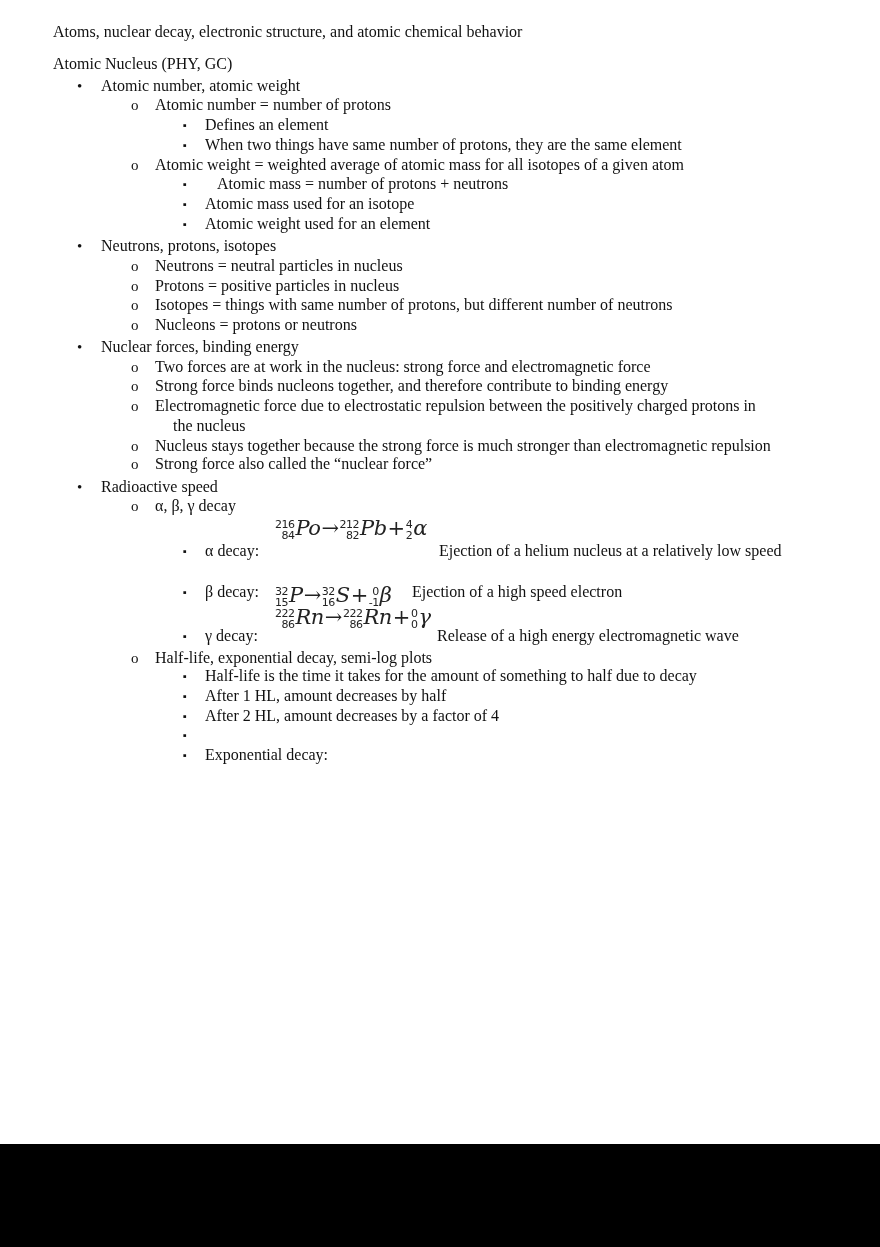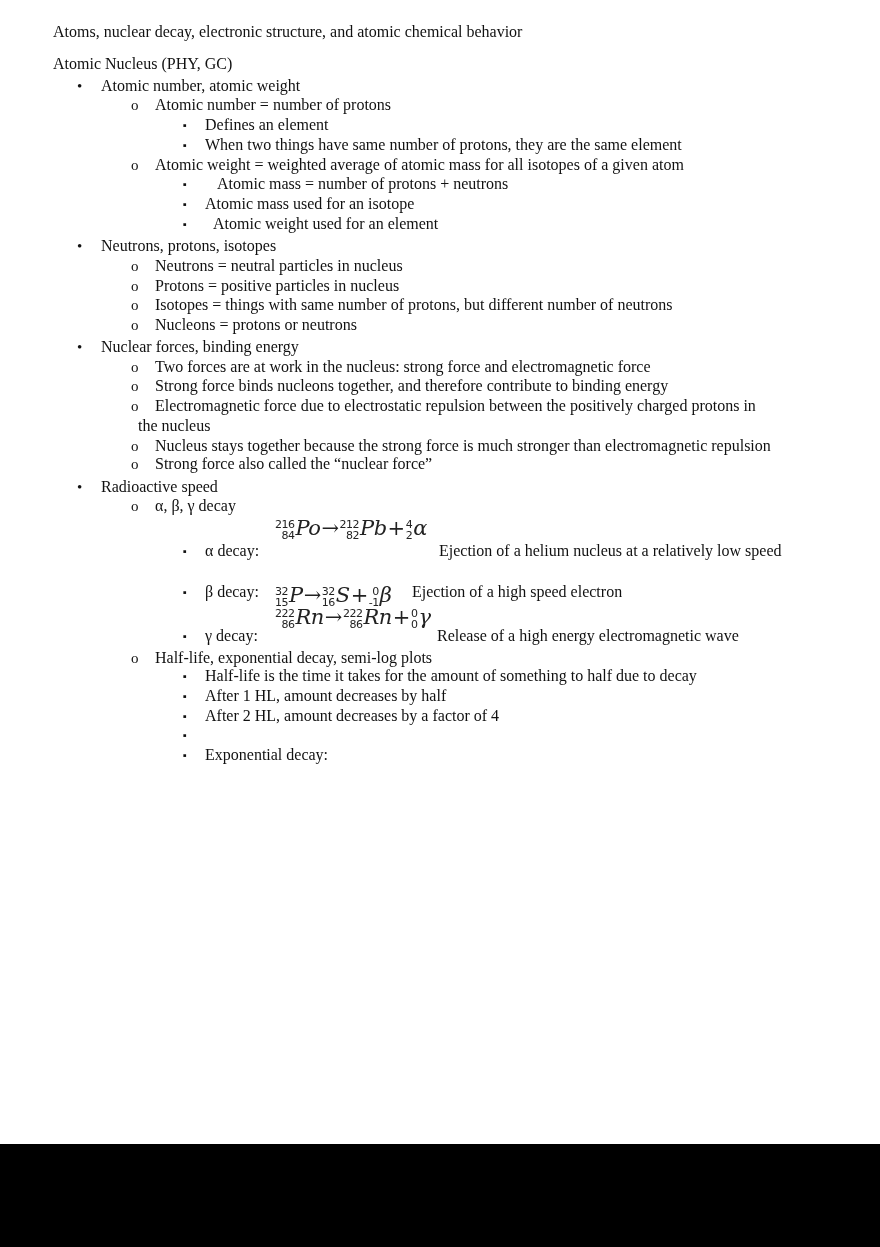--- a/index.html
+++ b/index.html
@@ -47,21 +47,21 @@
   <span class="marker m2" style="left:131px;top:155px;">o</span>
   <div class="line" style="left:155px;top:155px;">Atomic weight = weighted average of atomic mass for all isotopes of a given atom</div>
 
   <span class="marker m3" style="left:183px;top:174px;">▪</span>
   <div class="line" style="left:205px;top:174px;margin-left:12px;">Atomic mass = number of protons + neutrons</div>
 
   <span class="marker m3" style="left:183px;top:194px;">▪</span>
   <div class="line" style="left:205px;top:194px;">Atomic mass used for an isotope</div>
 
   <span class="marker m3" style="left:183px;top:214px;">▪</span>
-  <div class="line" style="left:205px;top:214px;margin-left:8px;">Atomic weight used for an element</div>
+  <div class="line" style="left:205px;top:214px;">Atomic weight used for an element</div>
 
   <span class="marker m1" style="left:77px;top:236px;">•</span>
   <div class="line" style="left:101px;top:236px;">Neutrons, protons, isotopes</div>
 
   <span class="marker m2" style="left:131px;top:256px;">o</span>
   <div class="line" style="left:155px;top:256px;">Neutrons = neutral particles in nucleus</div>
 
   <span class="marker m2" style="left:131px;top:276px;">o</span>
   <div class="line" style="left:155px;top:276px;">Protons = positive particles in nucleus</div>
 
@@ -75,21 +75,21 @@
   <div class="line" style="left:101px;top:337px;">Nuclear forces, binding energy</div>
 
   <span class="marker m2" style="left:131px;top:357px;">o</span>
   <div class="line" style="left:155px;top:357px;">Two forces are at work in the nucleus: strong force and electromagnetic force</div>
 
   <span class="marker m2" style="left:131px;top:376px;">o</span>
   <div class="line" style="left:155px;top:376px;">Strong force binds nucleons together, and therefore contribute to binding energy</div>
 
   <span class="marker m2" style="left:131px;top:396px;">o</span>
   <div class="line" style="left:155px;top:396px;">Electromagnetic force due to electrostatic repulsion between the positively charged protons in</div>
-  <div class="line" style="left:138px;top:416px;">the nucleus</div>
+  <div class="line" style="left:173px;top:416px;">the nucleus</div>
 
   <span class="marker m2" style="left:131px;top:436px;">o</span>
   <div class="line" style="left:155px;top:436px;">Nucleus stays together because the strong force is much stronger than electromagnetic repulsion</div>
 
   <span class="marker m2" style="left:131px;top:454px;">o</span>
   <div class="line" style="left:155px;top:454px;">Strong force also called the “nuclear force”</div>
 
   <span class="marker m1" style="left:77px;top:477px;">•</span>
   <div class="line" style="left:101px;top:477px;">Radioactive speed</div>
 

